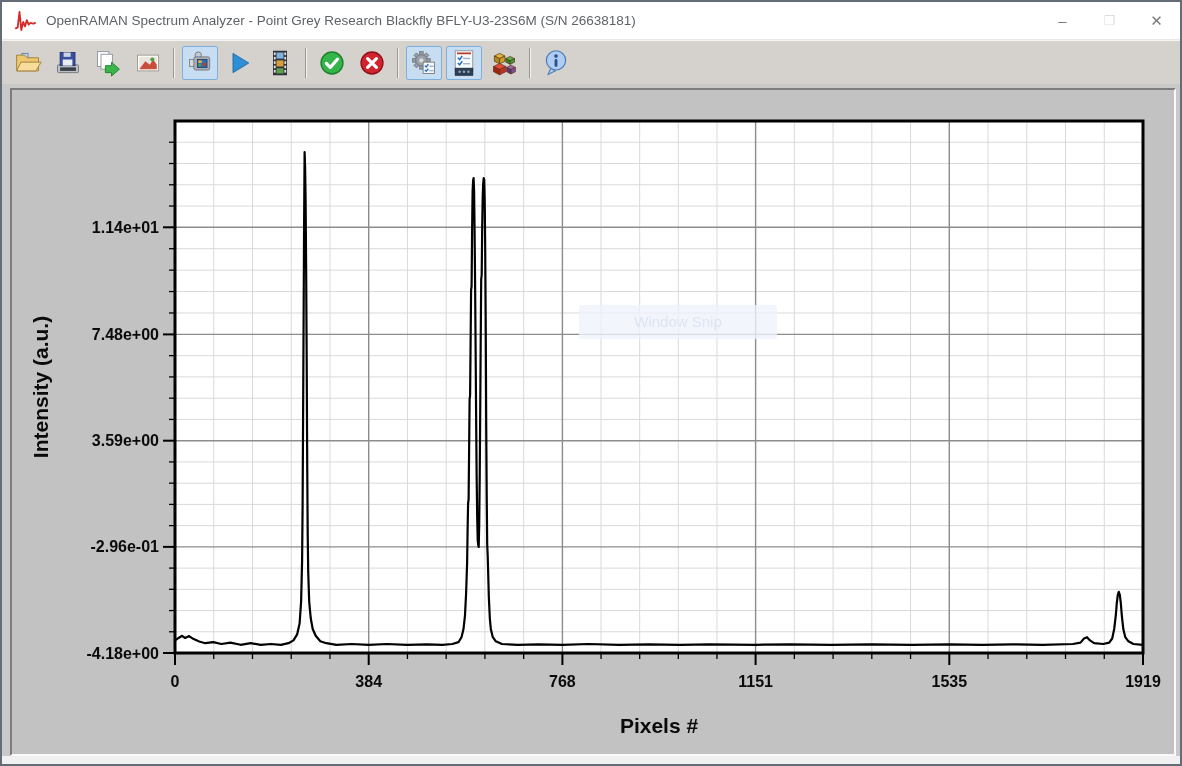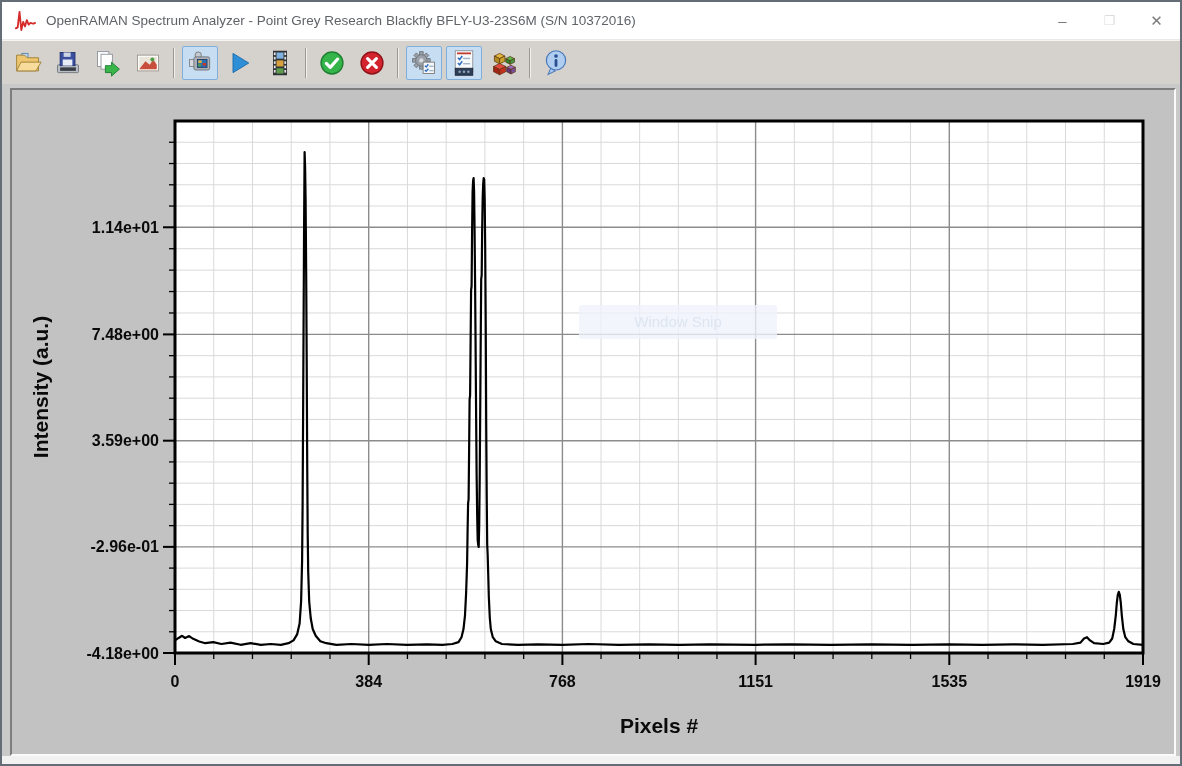--- a/index.html
+++ b/index.html
@@ -34,21 +34,21 @@
 </style>
 </head>
 <body>
 
 <div id="window">
 
   <div id="titlebar">
     <svg id="app-icon" viewBox="0 0 24 26">
       <polyline points="2,21 4,20 6,3 8,23 10,14 12,19 14,12 16,17 18,15 21,16 23,15" fill="none" stroke="#d42a2a" stroke-width="2" stroke-linejoin="round" stroke-linecap="round"></polyline>
     </svg>
-    <span id="title-text">OpenRAMAN Spectrum Analyzer - Point Grey Research Blackfly BFLY-U3-23S6M (S/N 10372016)</span>
+    <span id="title-text">OpenRAMAN Spectrum Analyzer - Point Grey Research Blackfly BFLY-U3-23S6M (S/N 26638181)</span>
     <div id="win-controls">
       <div class="winbtn">–</div>
       <div class="winbtn max">❐</div>
       <div class="winbtn">✕</div>
     </div>
   </div>
 
   <div id="toolbar">
     <button class="tbtn">
       <svg viewBox="0 0 32 32">

